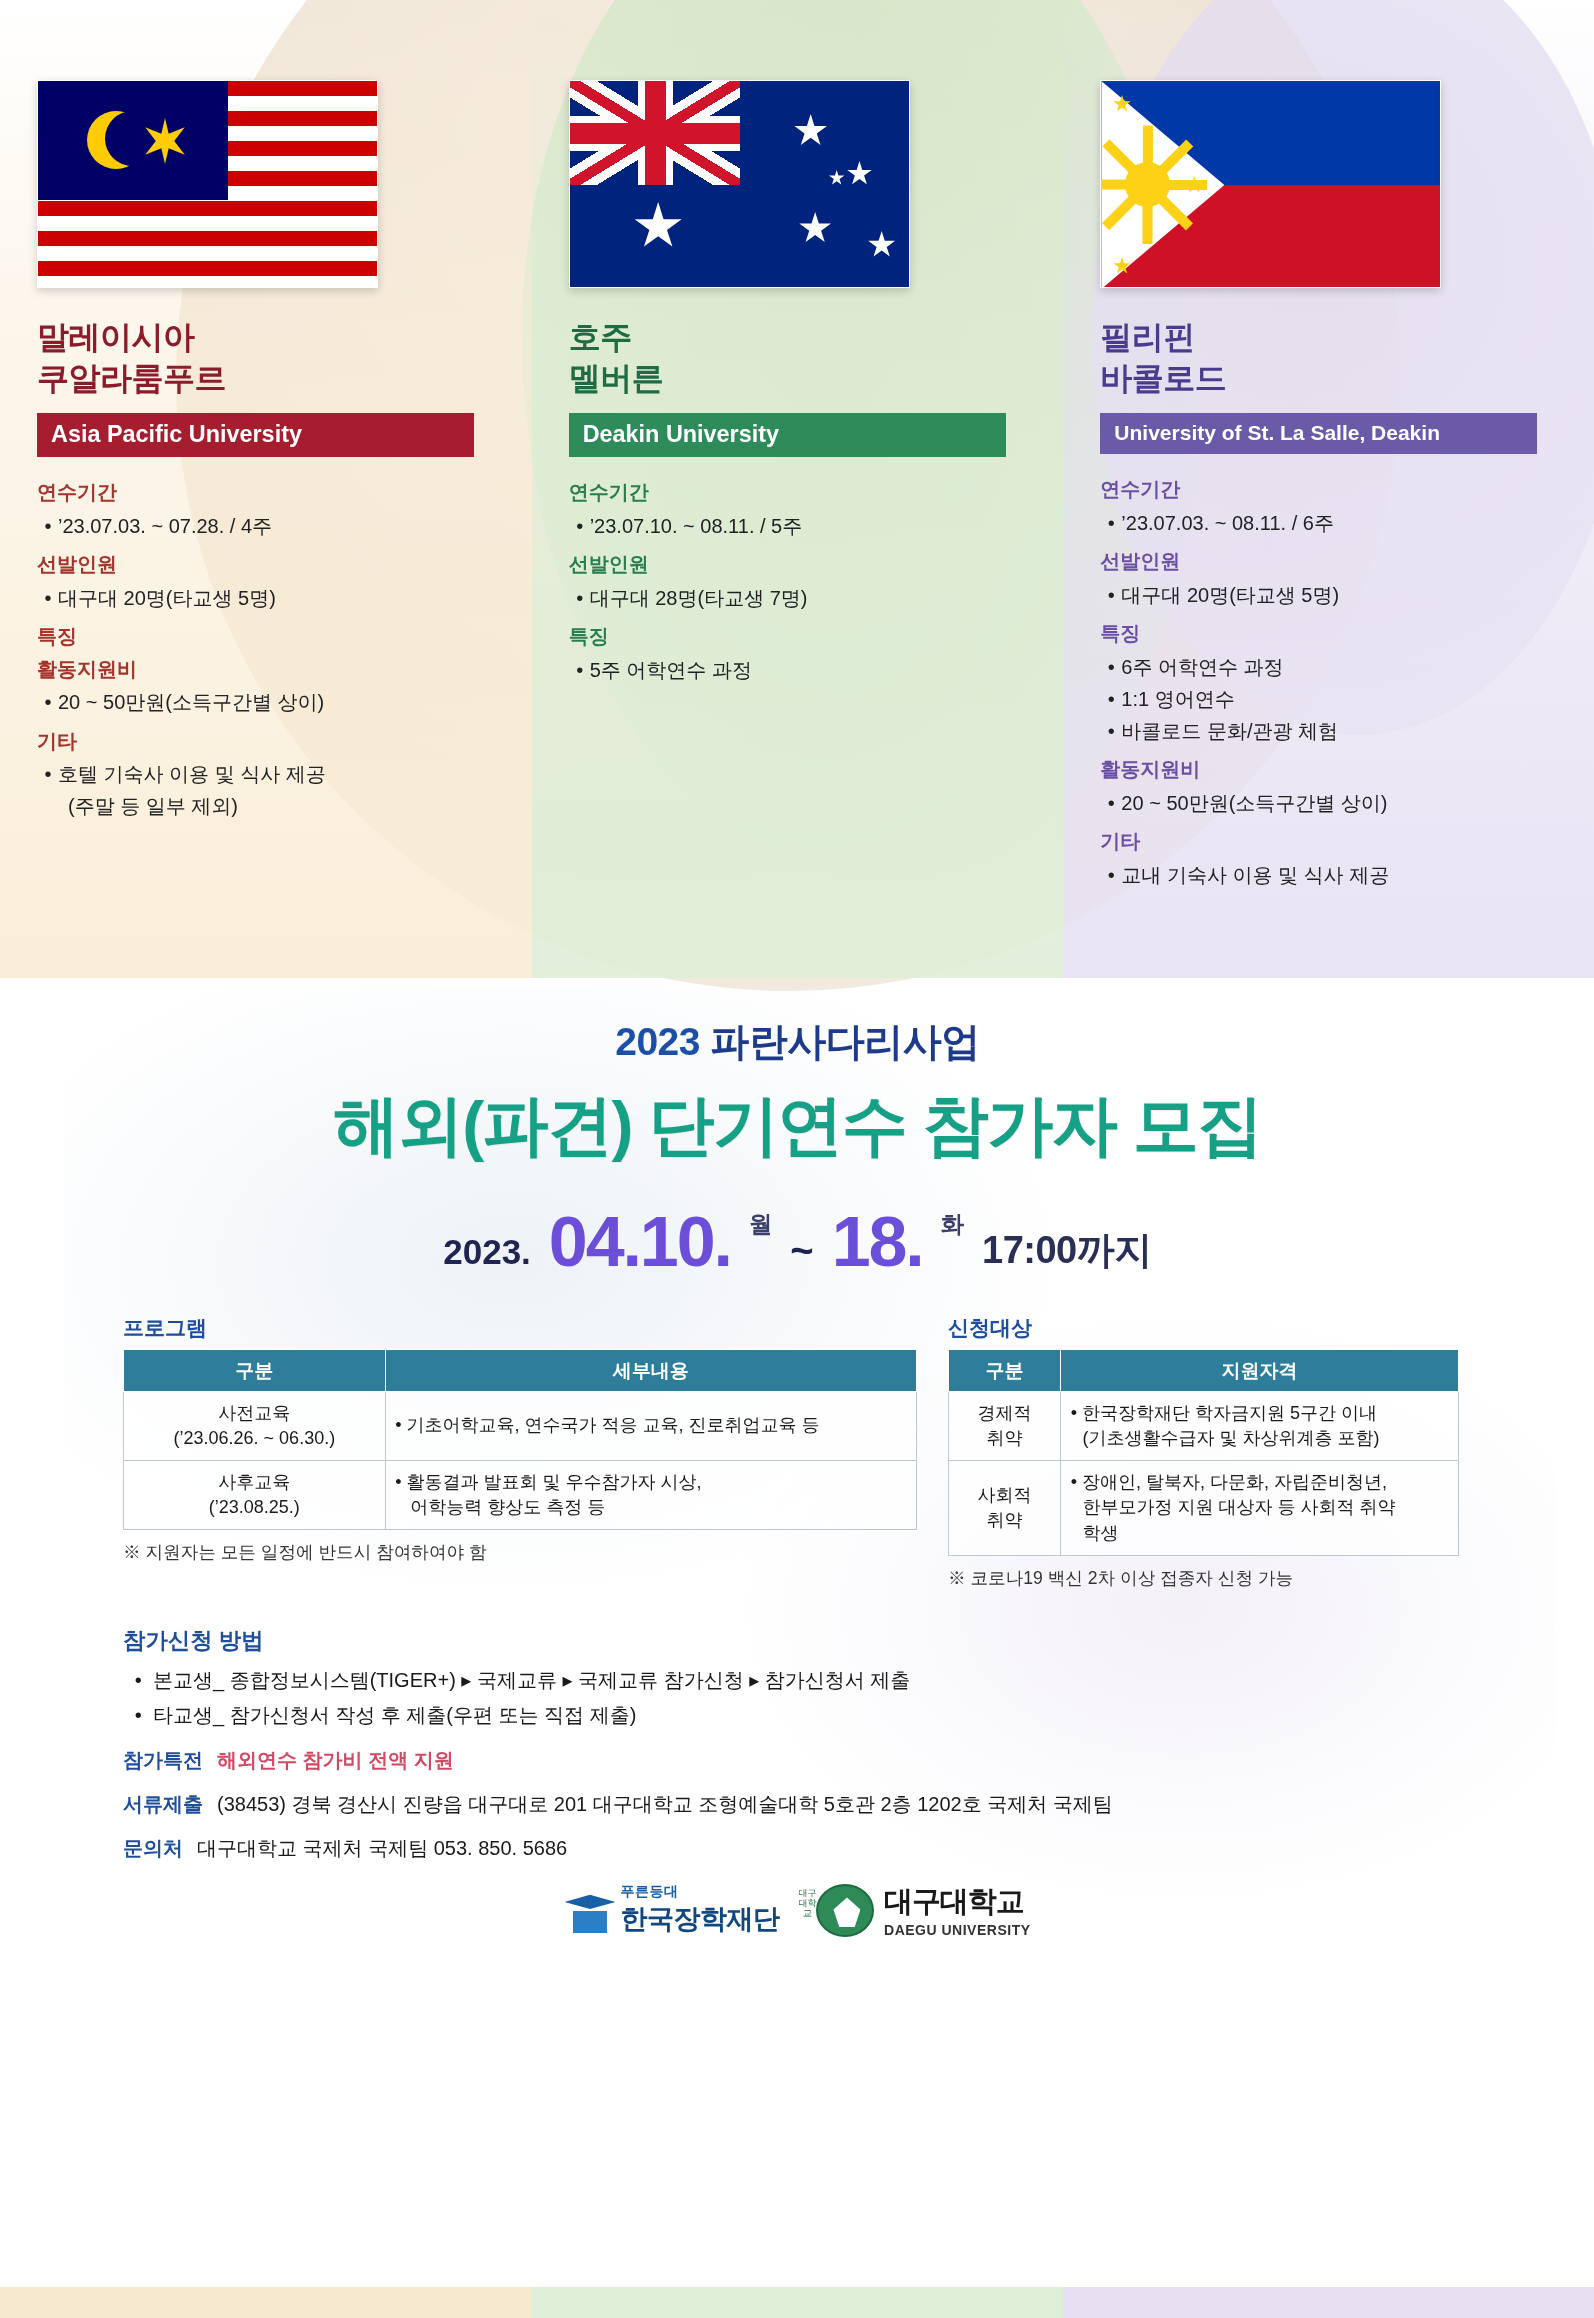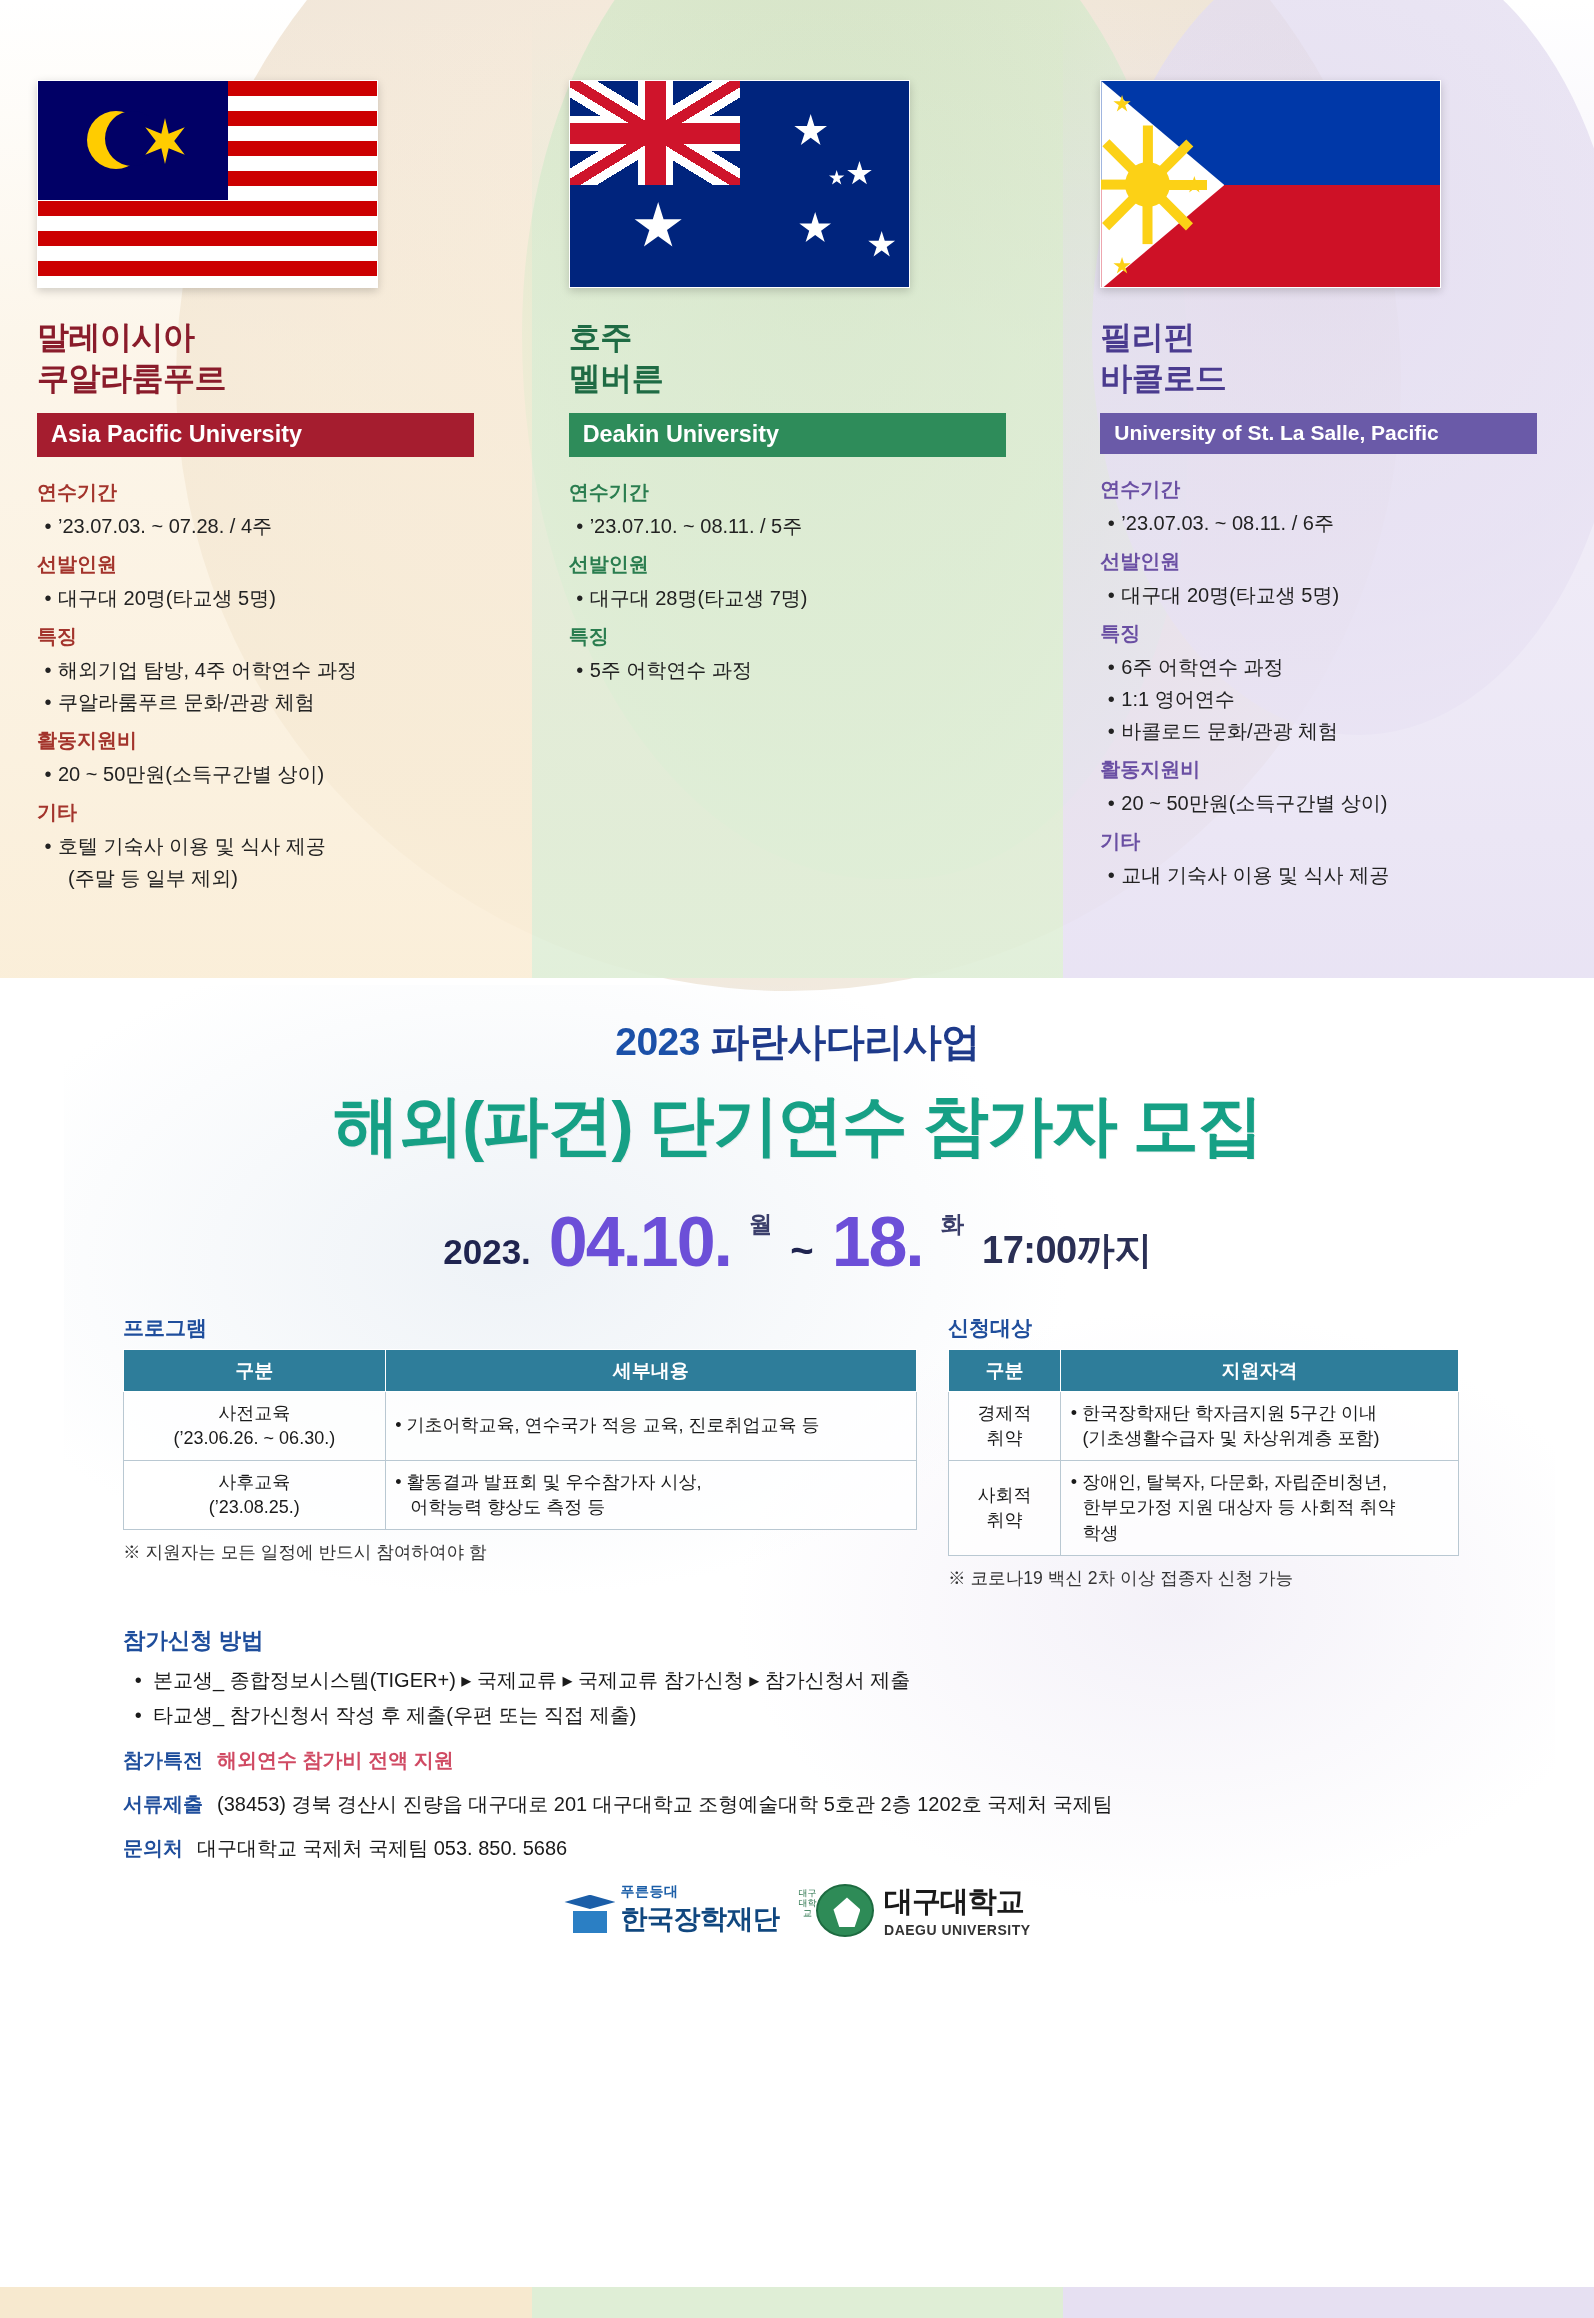--- a/index.html
+++ b/index.html
@@ -379,24 +379,20 @@
         </div>
       </div>
       <div class="field">
         <div class="field-label">선발인원</div>
         <div class="field-items">
           <div class="field-item">대구대 20명(타교생 5명)</div>
         </div>
       </div>
       <div class="field">
         <div class="field-label">특징</div>
-        <div class="field-items">
-          <div class="field-item">해외기업 탐방, 4주 어학연수 과정</div>
-          <div class="field-item">쿠알라룸푸르 문화/관광 체험</div>
-        </div>
       </div>
       <div class="field">
         <div class="field-label">활동지원비</div>
         <div class="field-items">
           <div class="field-item">20 ~ 50만원(소득구간별 상이)</div>
         </div>
       </div>
       <div class="field">
         <div class="field-label">기타</div>
         <div class="field-items">
@@ -462,21 +458,21 @@
         <div class="ray" style="transform: rotate(315deg);"></div>
         <div class="sun"></div>
         <div class="ph-star" style="left:11.7px; top:14px;"></div>
         <div class="ph-star" style="left:11.7px; top:176px;"></div>
         <div class="ph-star" style="left:84px; top:95px;"></div>
       </div>
       <div class="country">
         <div>필리핀</div>
         <div>바콜로드</div>
       </div>
-      <div class="uni-bar">University of St. La Salle, Pacific</div>
+      <div class="uni-bar">University of St. La Salle, Deakin</div>
 
       <div class="field">
         <div class="field-label">연수기간</div>
         <div class="field-items">
           <div class="field-item">’23.07.03. ~ 08.11. / 6주</div>
         </div>
       </div>
       <div class="field">
         <div class="field-label">선발인원</div>
         <div class="field-items">

